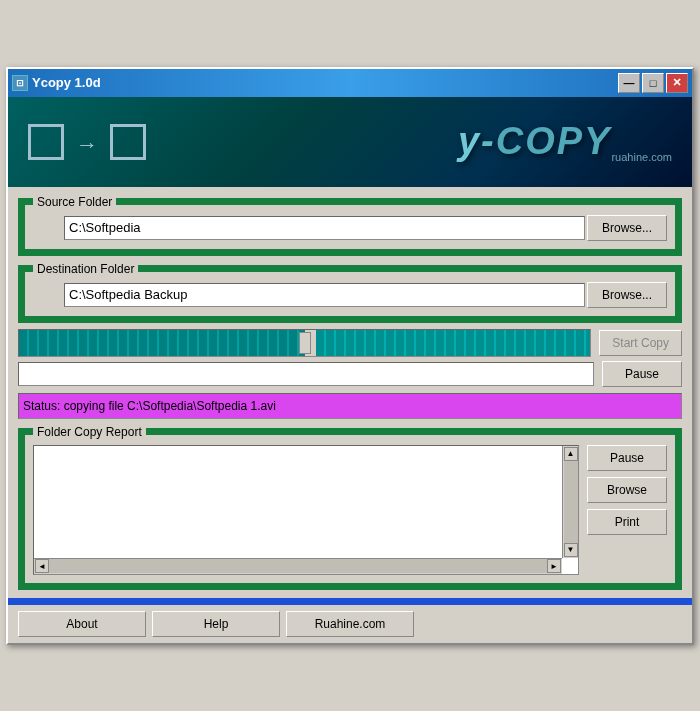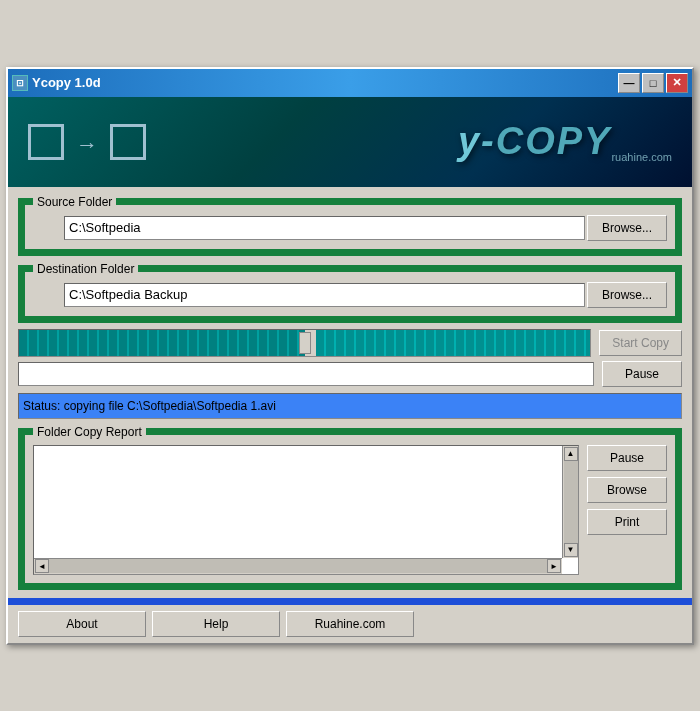--- a/index.html
+++ b/index.html
@@ -245,21 +245,21 @@
       display: flex;
       align-items: center;
       padding: 0 4px;
       font-size: 12px;
     }
 
     .status-bar {
       border: 1px solid #888;
       border-top: 1px solid #666;
       border-left: 1px solid #666;
-      background: #3b82f6;
+      background: #d946ef;
       height: 26px;
       display: flex;
       align-items: center;
       padding: 0 4px;
       font-size: 12px;
     }
 
     
     .report-row {
       display: flex;

